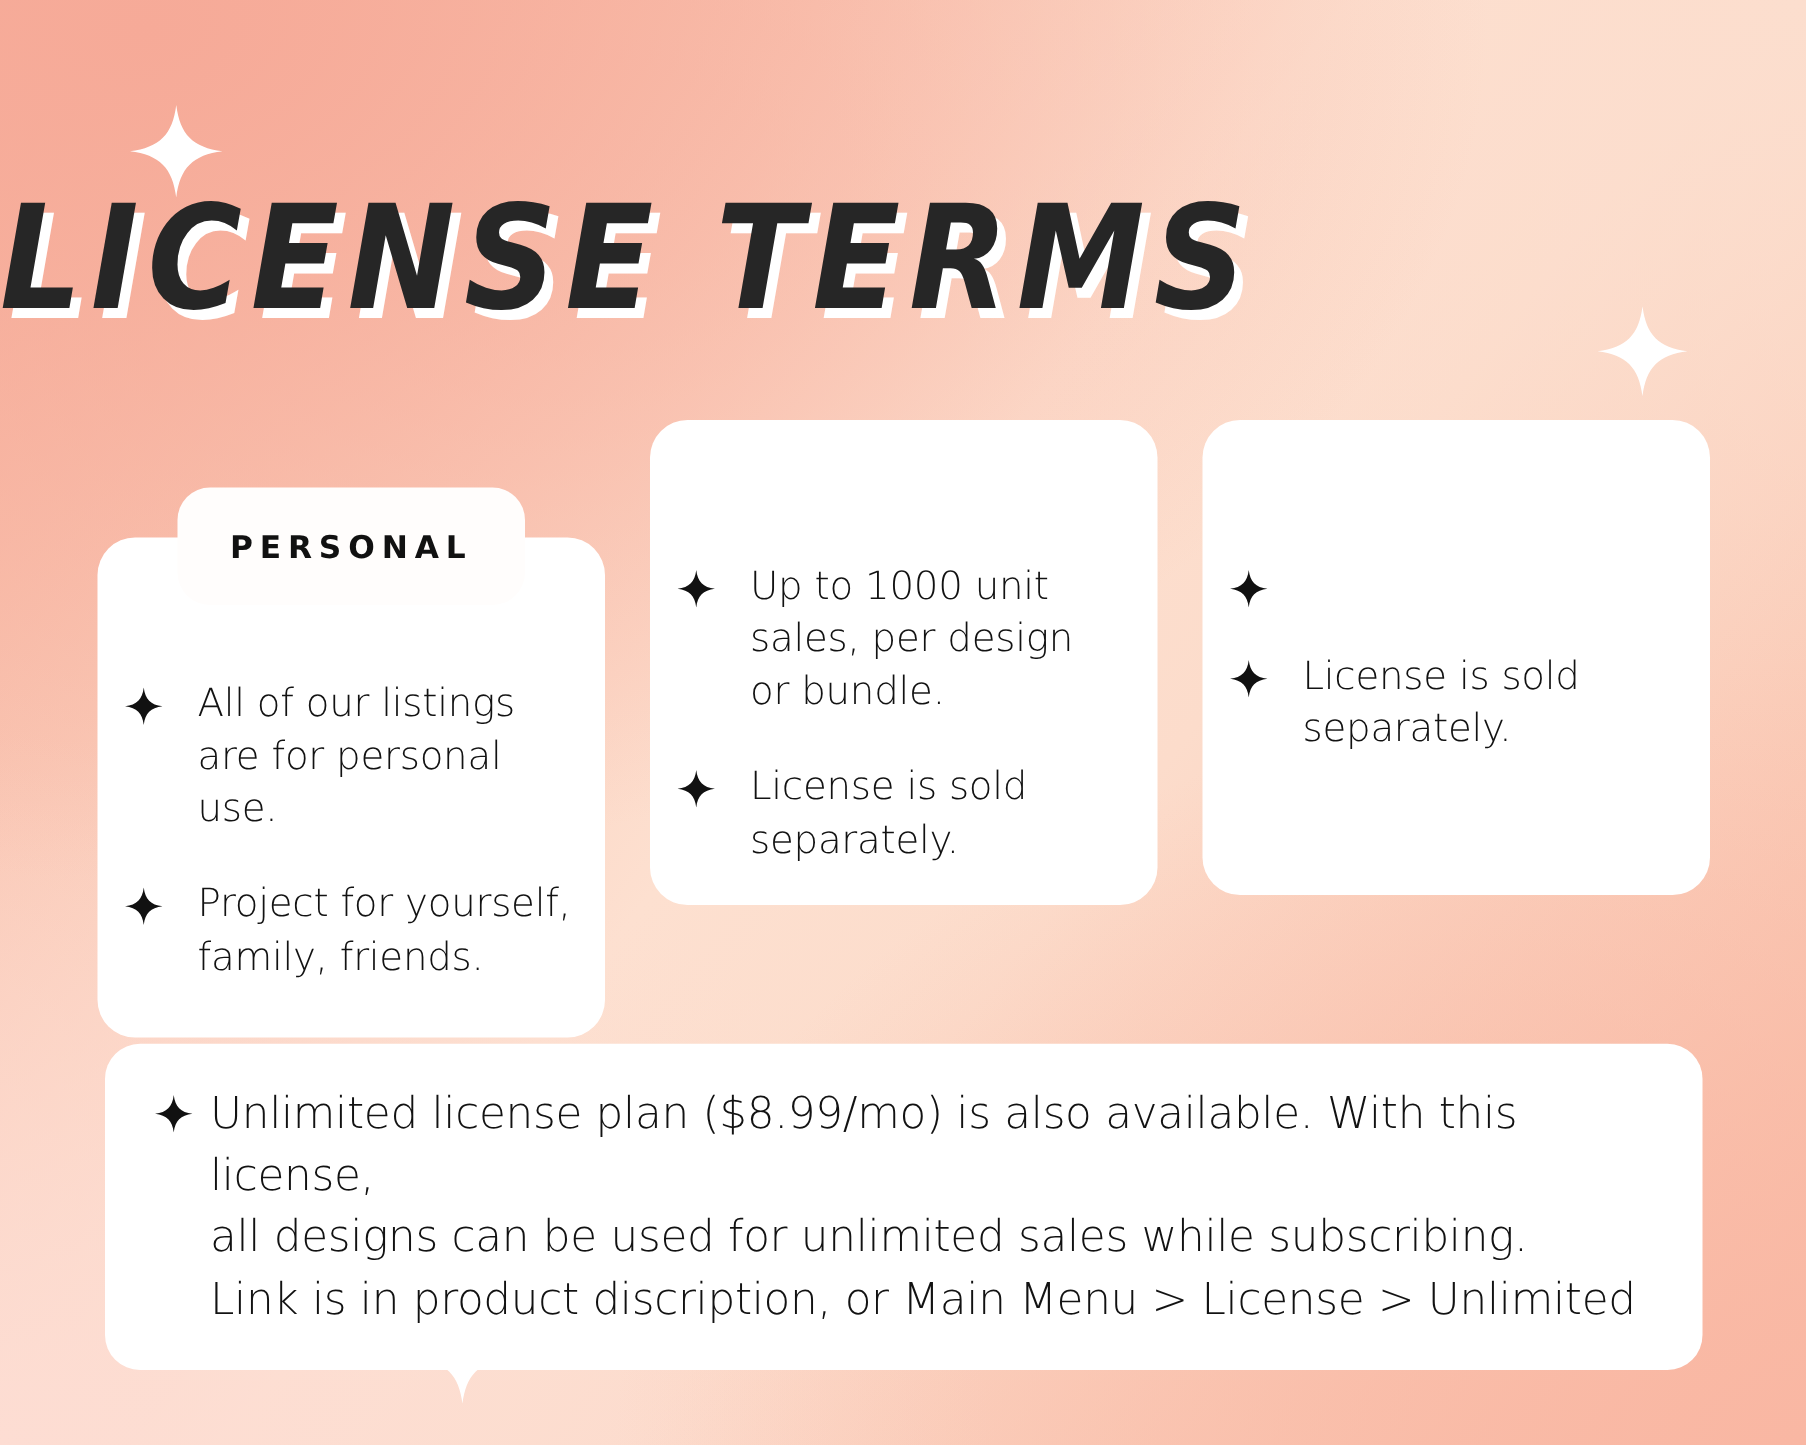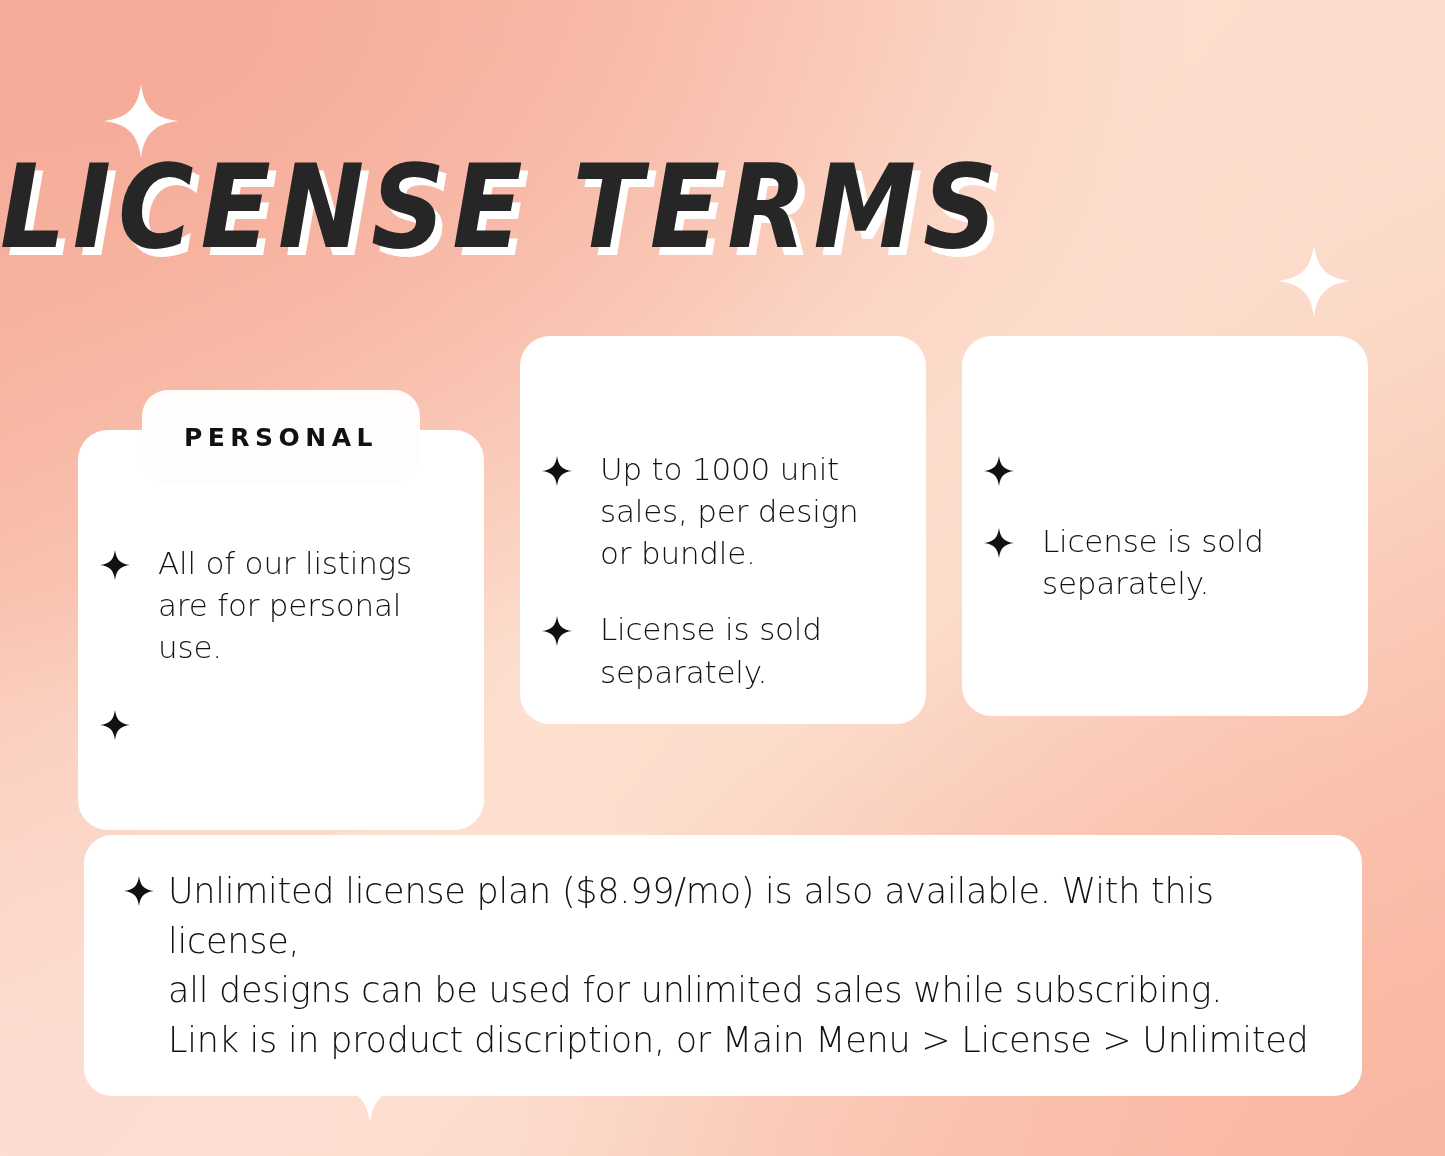--- a/index.html
+++ b/index.html
@@ -194,20 +194,22 @@
           <span class="btext">All of our listings
 are for personal
 use.</span>
         </li>
         <li>
           <span class="star">
             <svg viewBox="0 0 100 100">
                 <path d="M50 0 C54 32 68 46 100 50 C68 54 54 68 50 100 C46 68 32 54 0 50 C32 46 46 32 50 0 Z"></path>
               </svg>
           </span>
+          <span class="btext">Project for yourself,
+family, friends.</span>
         </li>
       </ul>
     </div>
   </div>
 
   <div class="card c2">
     <div class="card-body">
       <ul class="bullets">
         <li>
           <span class="star">

